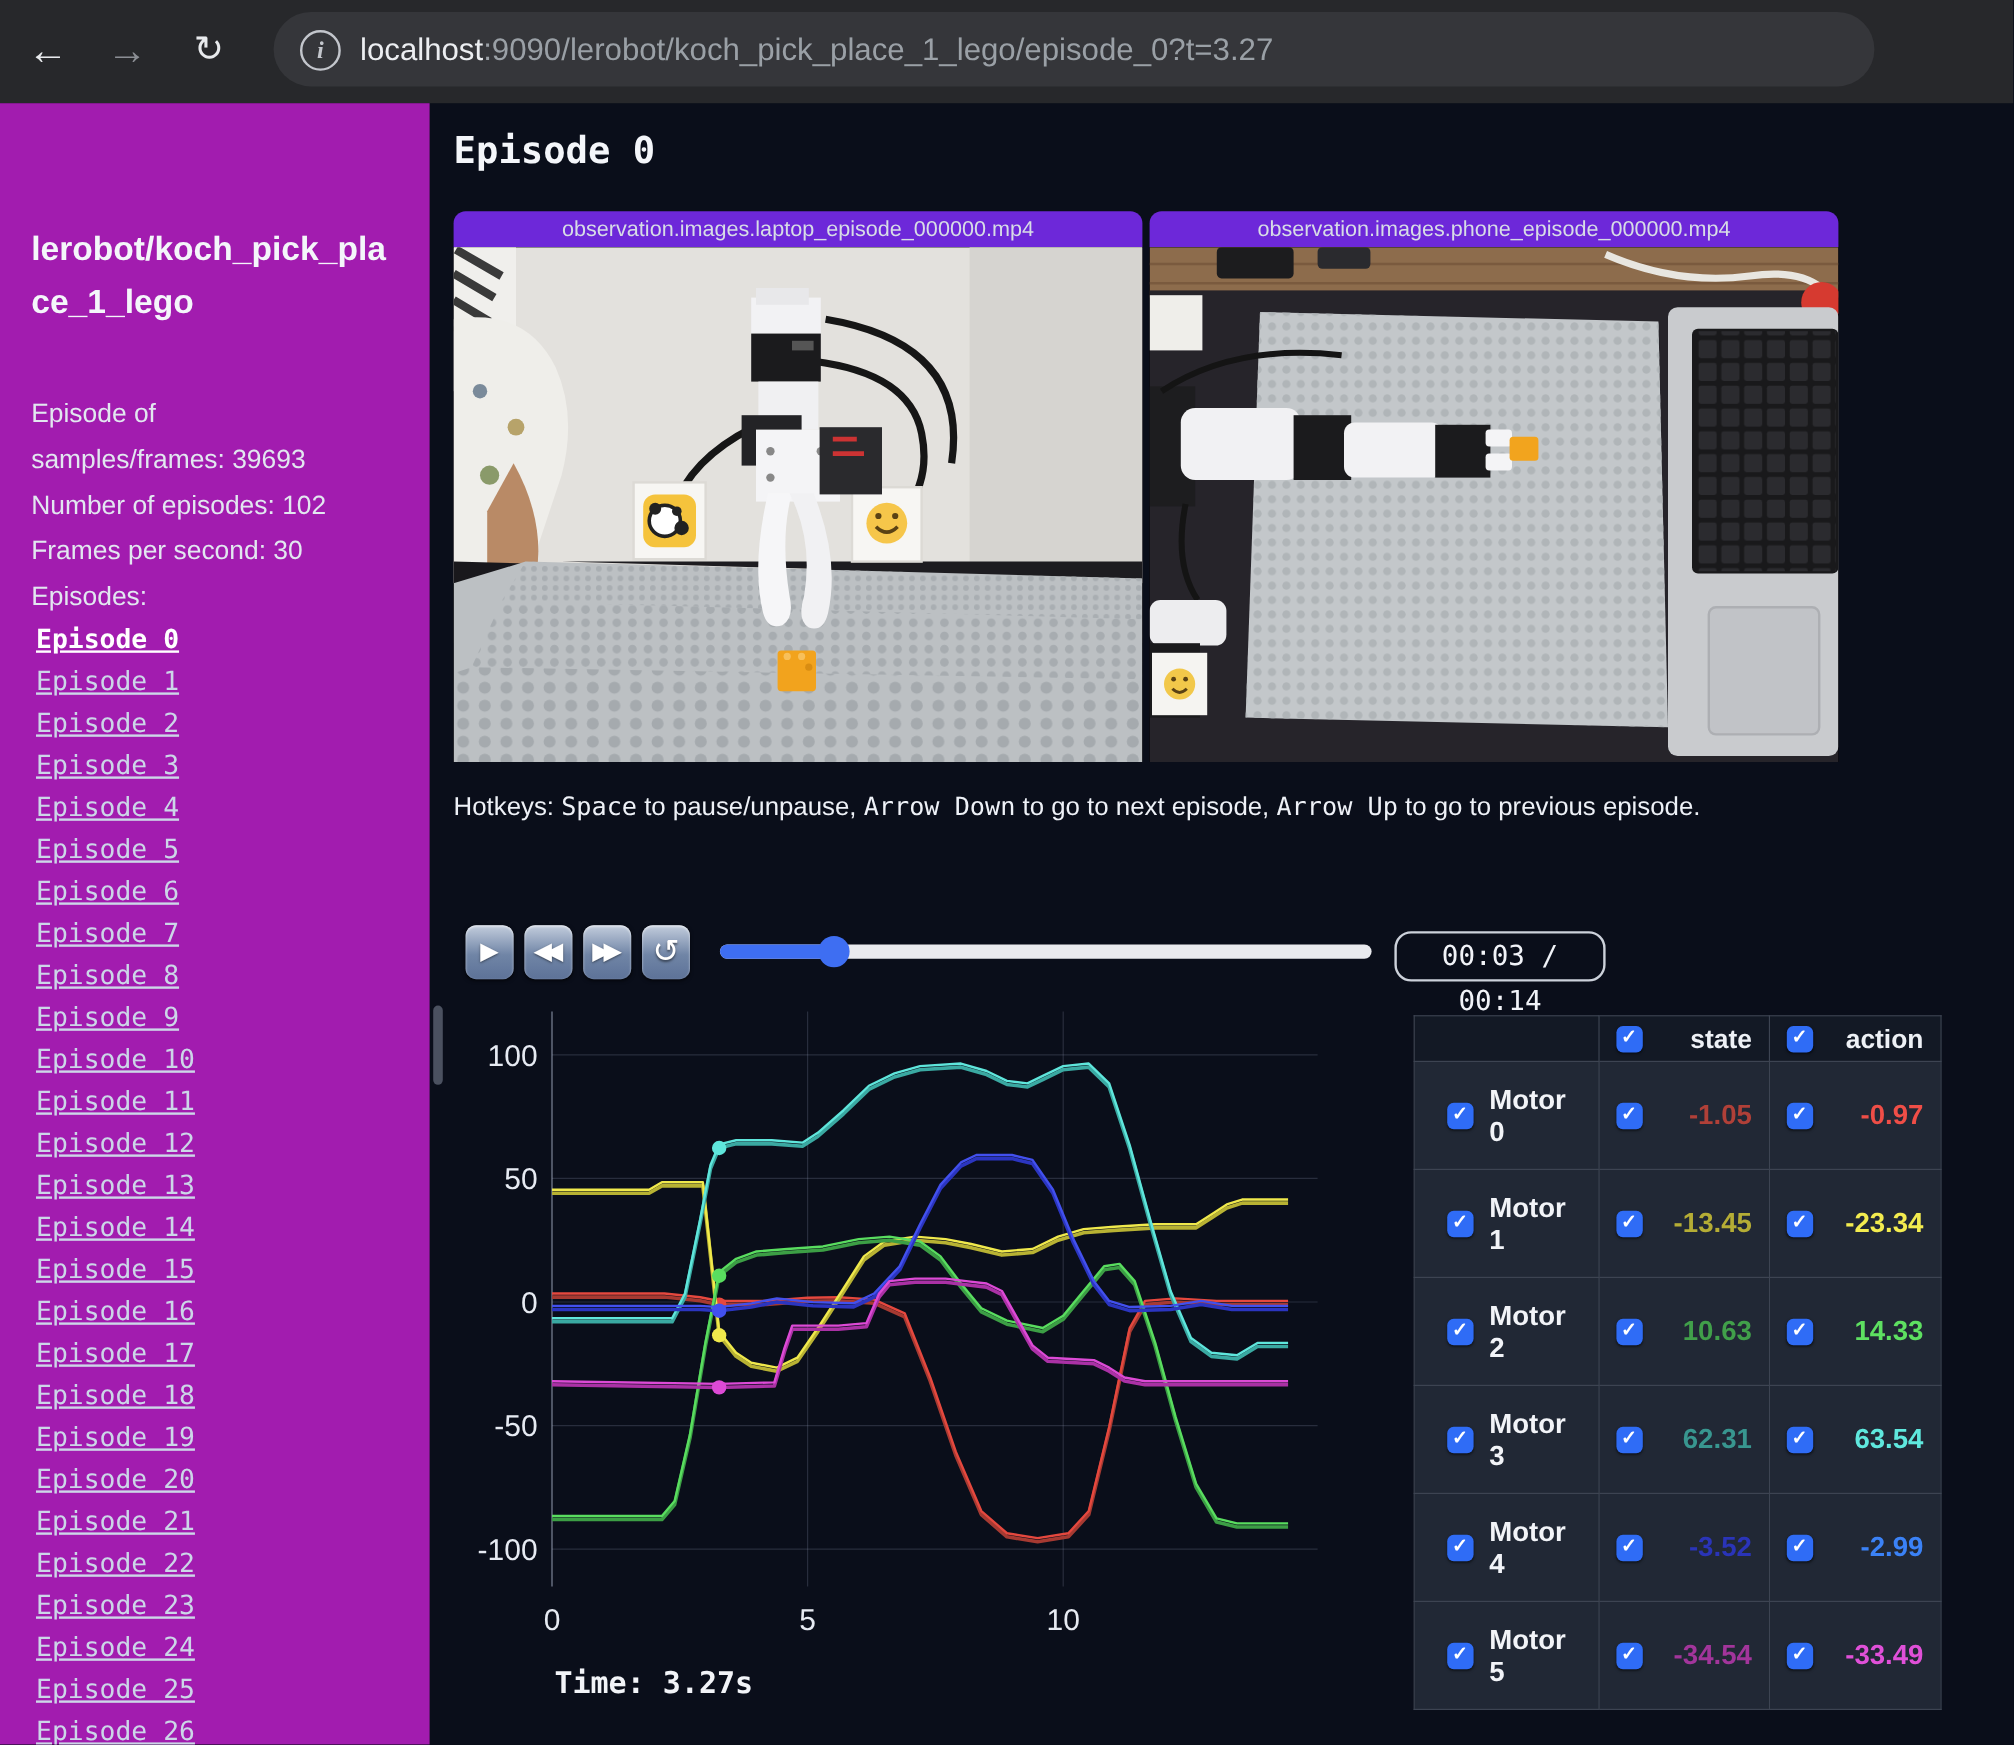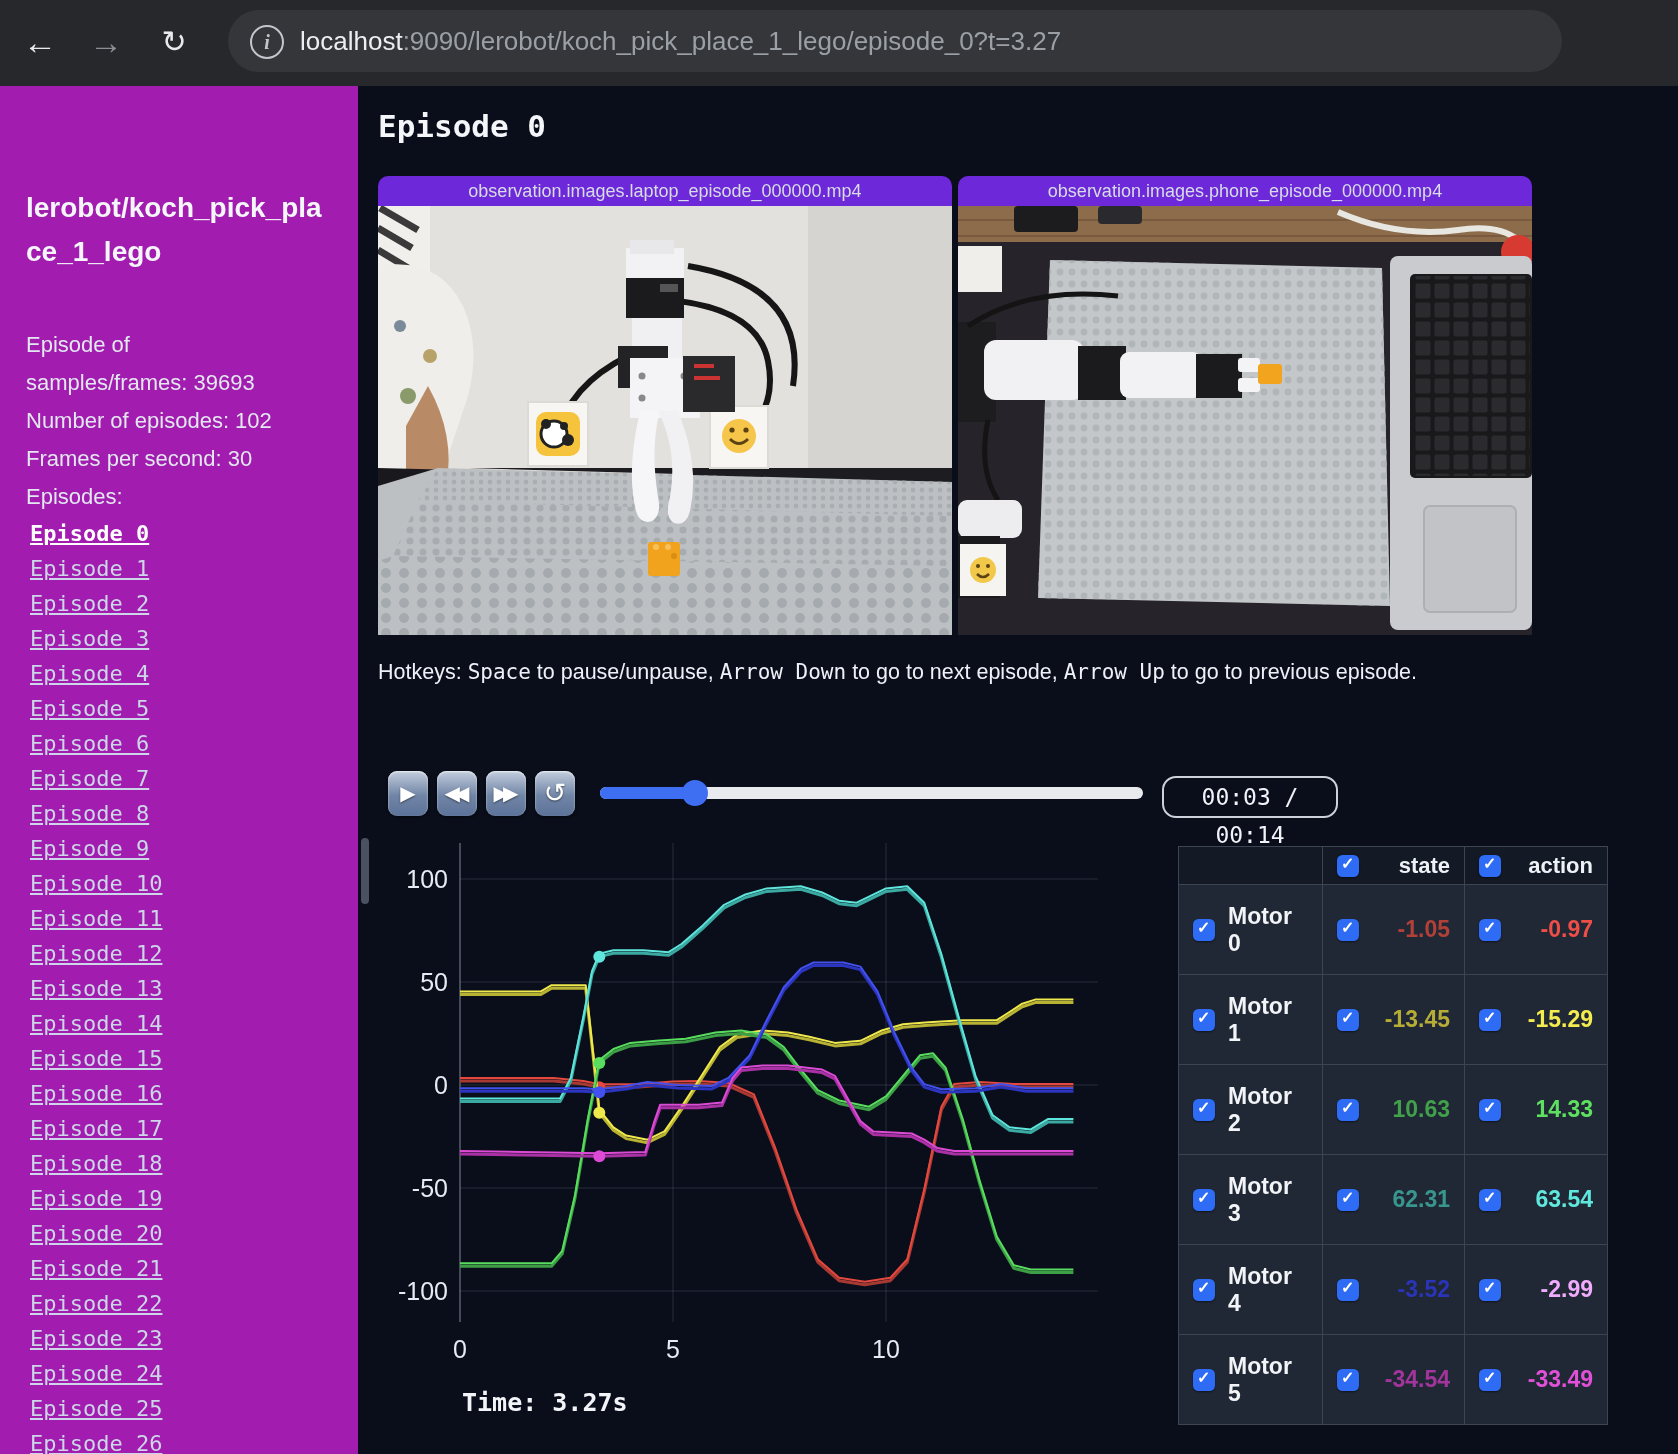--- a/index.html
+++ b/index.html
@@ -40,21 +40,21 @@
   .chart-wrap{position:absolute;left:360px;top:830px;width:745px;height:560px;}
   .chart-wrap text{font-family:"Liberation Sans",sans-serif;}
   .time-label{position:absolute;left:462px;top:1388px;font-family:"DejaVu Sans Mono",monospace;font-size:25px;font-weight:bold;color:#f2f4f8;}
   .scroll-thumb{position:absolute;left:361px;top:838px;width:8px;height:66px;border-radius:4px;background:#4b5160;}
   
   .mtable{position:absolute;left:1178px;top:846px;border-collapse:collapse;table-layout:fixed;}
   .mtable td,.mtable th{border:1.5px solid #3d4452;padding:0;}
   .mtable th{height:37px;background:#131925;}
   .mtable td{height:89px;background:#212835;}
   .cellflex{display:flex;align-items:center;justify-content:space-between;padding:0 14px;}
-  .cellleft{display:flex;align-items:center;gap:13px;padding:0 14px;justify-content:flex-end;}
+  .cellleft{display:flex;align-items:center;gap:13px;padding:0 27px;justify-content:flex-end;}
   .cbx{flex:0 0 auto;width:22px;height:22px;border-radius:5.5px;background:#2f6cf6;position:relative;box-shadow:0 1px 2px rgba(0,0,0,.5);}
   .cbx::after{content:"✓";position:absolute;left:4px;top:-1px;color:#fff;font-size:16px;font-weight:bold;}
   .mh-label{color:#eef1f6;font-size:22px;font-weight:bold;}
   .motor-label{color:#f2f4f8;font-size:23px;font-weight:bold;}
   .mval{font-size:23px;font-weight:bold;}
 </style>
 </head>
 <body>
 
 <div class="stage">
@@ -357,21 +357,21 @@
           </td>
           <td>
             <div class="cellflex">
               <span class="cbx"></span>
               <span class="mval" style="color: rgb(181, 173, 53);">-13.45</span>
             </div>
           </td>
           <td>
             <div class="cellflex">
               <span class="cbx"></span>
-              <span class="mval" style="color: rgb(243, 236, 79);">-15.29</span>
+              <span class="mval" style="color: rgb(243, 236, 79);">-23.34</span>
             </div>
           </td>
         </tr>
         <tr>
           <td>
             <div class="cellleft">
               <span class="cbx"></span>
               <span class="motor-label">Motor 2</span>
             </div>
           </td>
@@ -417,21 +417,21 @@
           </td>
           <td>
             <div class="cellflex">
               <span class="cbx"></span>
               <span class="mval" style="color: rgb(42, 52, 184);">-3.52</span>
             </div>
           </td>
           <td>
             <div class="cellflex">
               <span class="cbx"></span>
-              <span class="mval" style="color: #f0abfc;">-2.99</span>
+              <span class="mval" style="color: #3b82f6;">-2.99</span>
             </div>
           </td>
         </tr>
         <tr>
           <td>
             <div class="cellleft">
               <span class="cbx"></span>
               <span class="motor-label">Motor 5</span>
             </div>
           </td>

